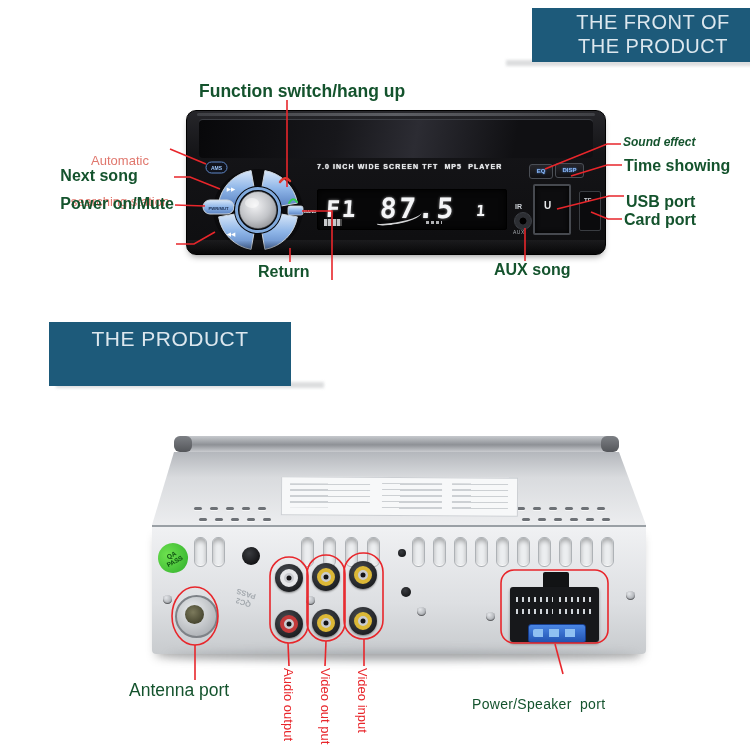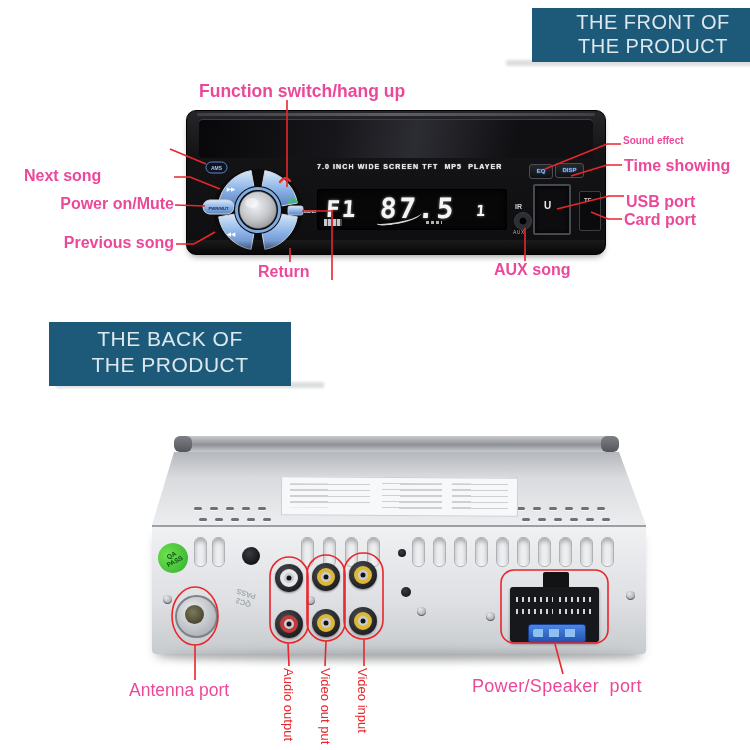--- a/index.html
+++ b/index.html
@@ -9,36 +9,36 @@
   
   .banner{position:absolute;background:#1d5a7a;color:#dce7ee;text-align:center;
           letter-spacing:.5px;}
   #banner-front{left:508px;top:8px;width:242px;height:52px;font-size:20px;line-height:24px;padding-top:2px;}
   #banner-back{left:25px;top:322px;width:242px;height:60px;font-size:21px;line-height:26px;padding-top:4px;}
   .banner-shadow{position:absolute;background:#c9cbcd;opacity:.65;filter:blur(1.5px);}
   #banner-front-shadow{left:482px;top:60px;width:268px;height:6px;}
   #banner-back-shadow{left:32px;top:382px;width:268px;height:6px;}
 
   
-  .lbl{position:absolute;color:#ec4899;font-weight:bold;white-space:pre;line-height:1.05;}
+  .lbl{position:absolute;color:#14532d;font-weight:bold;white-space:pre;line-height:1.05;}
   .lbl-light{color:#e0776d;font-weight:normal;font-size:13px;text-align:center;}
   #lbl-function{left:175px;top:82px;font-size:17.5px;}
   #lbl-autosearch{left:40px;top:127px;width:112px;}
-  #lbl-next{left:0px;top:168px;width:150px;text-align:left;font-size:16px;}
+  #lbl-next{left:0px;top:168px;width:150px;text-align:center;font-size:16px;}
   #lbl-power{left:0px;top:196px;width:150px;text-align:right;font-size:16px;}
   #lbl-prev{left:0px;top:235px;width:150px;text-align:right;font-size:16px;}
   #lbl-return{left:234px;top:264px;font-size:16px;}
   #lbl-radio{left:201px;top:281px;font-size:16.5px;}
   #lbl-aux{left:470px;top:262px;font-size:16px;}
-  #lbl-sound{left:599px;top:136px;font-size:10px;}
+  #lbl-sound{left:599px;top:136px;font-size:12px;font-style:italic;}
   #lbl-time{left:600px;top:158px;font-size:16px;}
   #lbl-usb{left:602px;top:194px;font-size:16px;}
   #lbl-card{left:600px;top:212px;font-size:16px;}
   #lbl-antenna{left:105px;top:681px;font-size:17.5px;font-weight:normal;}
-  #lbl-powerspk{left:448px;top:677px;font-size:18px;font-weight:normal;letter-spacing:.3px;}
+  #lbl-powerspk{left:448px;top:697px;font-size:14px;font-weight:normal;letter-spacing:.3px;}
   .vlbl{position:absolute;color:#e8262b;font-size:13px;writing-mode:vertical-rl;
         text-orientation:mixed;white-space:nowrap;}
   #lbl-audio-out{left:257px;top:668px;}
   #lbl-video-out{left:294px;top:668px;}
   #lbl-video-in{left:331px;top:668px;}
 
   
   #front-device{position:absolute;left:162px;top:110px;width:418px;height:143px;
      background:linear-gradient(180deg,#26262a 0%,#141417 30%,#0e0e10 100%);
      border-radius:10px;border:1px solid #000;box-shadow:0 4px 7px -3px rgba(0,0,0,.45);}
@@ -149,21 +149,20 @@
 
 <div id="canvas">
 
   <div class="banner-shadow" id="banner-front-shadow"></div>
   <div class="banner" id="banner-front">
     <div>THE FRONT OF</div>
     <div>THE PRODUCT</div>
   </div>
   <div class="banner-shadow" id="banner-back-shadow"></div>
   <div class="banner" id="banner-back">
-    <div>THE BACK OF</div>
     <div>THE PRODUCT</div>
   </div>
 
   <div id="front-device">
     <div id="fd-topedge"></div>
     <div id="fd-lid"></div>
     <div id="fd-marquee">7.0 INCH WIDE SCREEN TFT  MP5  PLAYER</div>
 
     <svg id="fd-cluster" style="position:absolute;left:3px;top:40px;" width="150" height="103" viewBox="0 0 150 103">
       <defs>
@@ -381,23 +380,26 @@
       <path d="M531,644 L539,674"></path>
       <ellipse cx="171" cy="616" rx="23" ry="29"></ellipse>
       <rect x="246" y="557" width="38" height="86" rx="19"></rect>
       <rect x="283" y="555" width="38" height="86" rx="19"></rect>
       <rect x="320" y="553" width="39" height="86" rx="19"></rect>
       <rect x="477" y="570" width="107" height="73" rx="13"></rect>
     </g>
   </svg>
 
   <div class="lbl" id="lbl-function">Function switch/hang up</div>
+  <div class="lbl lbl-light" id="lbl-autosearch">
+    <div>Automatic</div>
+    <div>searching station</div>
+  </div>
   <div class="lbl" id="lbl-next">Next song</div>
   <div class="lbl" id="lbl-power">Power on/Mute</div>
-  <div class="lbl" id="lbl-prev">Previous song</div>
   <div class="lbl" id="lbl-return">Return</div>
   <div class="lbl" id="lbl-aux">AUX song</div>
   <div class="lbl" id="lbl-sound">Sound effect</div>
   <div class="lbl" id="lbl-time">Time showing</div>
   <div class="lbl" id="lbl-usb">USB port</div>
   <div class="lbl" id="lbl-card">Card port</div>
   <div class="lbl" id="lbl-antenna">Antenna port</div>
   <div class="vlbl" id="lbl-audio-out">Audio output</div>
   <div class="vlbl" id="lbl-video-out">Video out put</div>
   <div class="vlbl" id="lbl-video-in">Video input</div>

